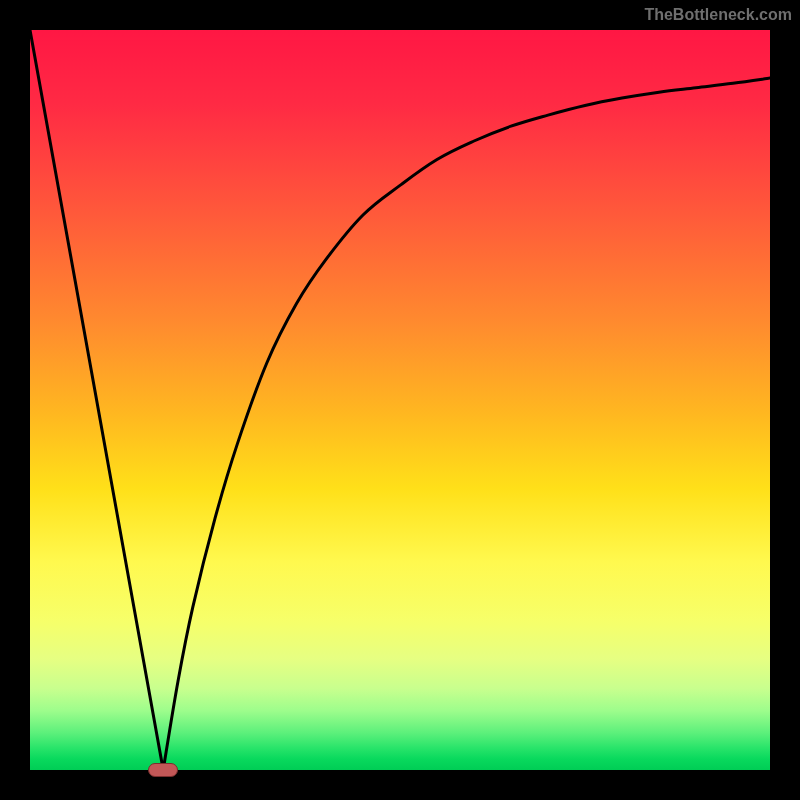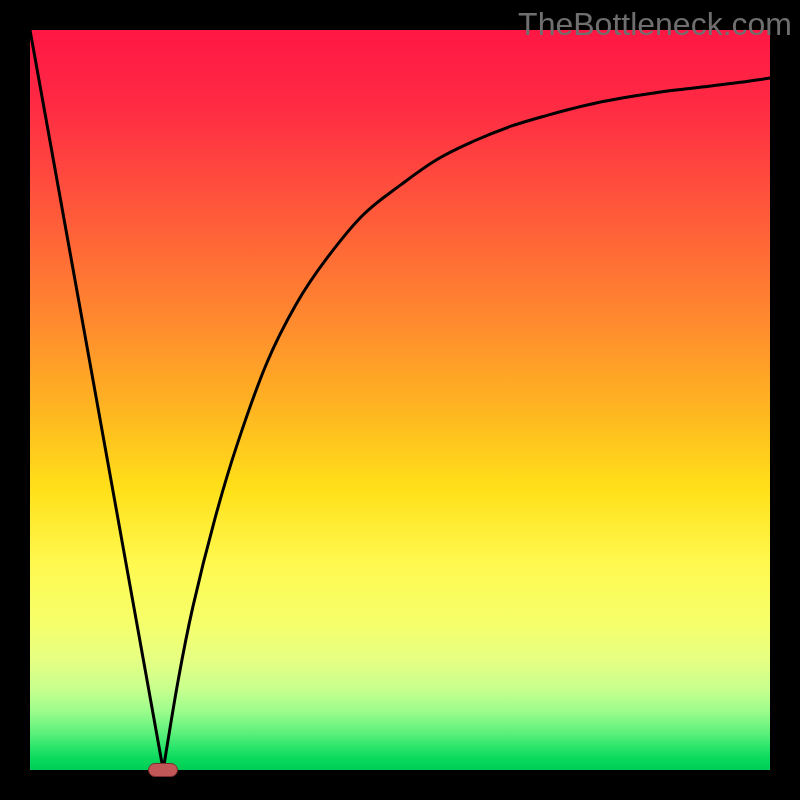--- a/index.html
+++ b/index.html
@@ -41,22 +41,22 @@
       #29e46a 97%,
       #09d95d 98.5%,
       #00cd55 100%
     );
   }
   .attribution {
     position: absolute;
     top: 6px;
     right: 8px;
     color: #6f6f6f;
-    font-size: 32px;
-    font-weight: 400;
+    font-size: 16px;
+    font-weight: 700;
     letter-spacing: 0px;
     user-select: none;
   }
   svg.curve {
     position: absolute;
     left: 0;
     top: 0;
     width: 740px;
     height: 740px;
   }

